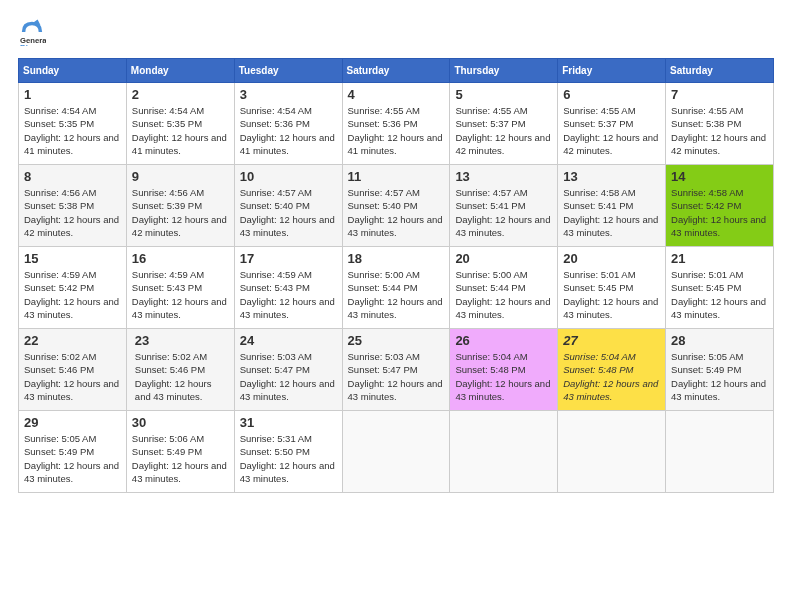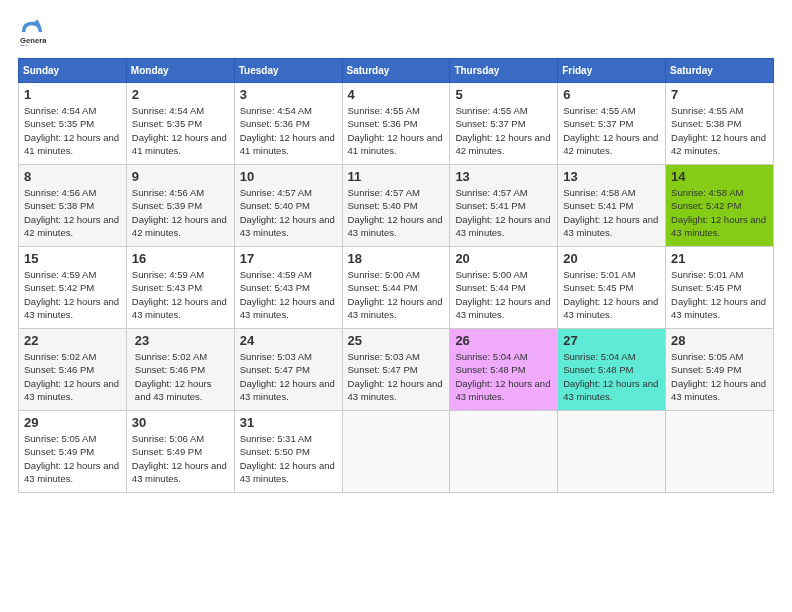--- a/index.html
+++ b/index.html
@@ -268,21 +268,21 @@
             <span style="display:block;line-height:1.4;">Sunrise: 5:03 AM</span>
             <span style="display:block;line-height:1.4;">Sunset: 5:47 PM</span>
             <span style="display:block;line-height:1.4;">Daylight: 12 hours and 43 minutes.</span>
           </td>
           <td style="background: #f0abfc;">
             <span class="day-num">26</span>
             <span style="display:block;line-height:1.4;">Sunrise: 5:04 AM</span>
             <span style="display:block;line-height:1.4;">Sunset: 5:48 PM</span>
             <span style="display:block;line-height:1.4;">Daylight: 12 hours and 43 minutes.</span>
           </td>
-          <td style="background: #5eead4;">
+          <td style="background: #fde047; font-style: italic;">
             <span class="day-num">27</span>
             <span style="display:block;line-height:1.4;">Sunrise: 5:04 AM</span>
             <span style="display:block;line-height:1.4;">Sunset: 5:48 PM</span>
             <span style="display:block;line-height:1.4;">Daylight: 12 hours and 43 minutes.</span>
           </td>
           <td style="background: rgb(245, 245, 245);">
             <span class="day-num">28</span>
             <span style="display:block;line-height:1.4;">Sunrise: 5:05 AM</span>
             <span style="display:block;line-height:1.4;">Sunset: 5:49 PM</span>
             <span style="display:block;line-height:1.4;">Daylight: 12 hours and 43 minutes.</span>

